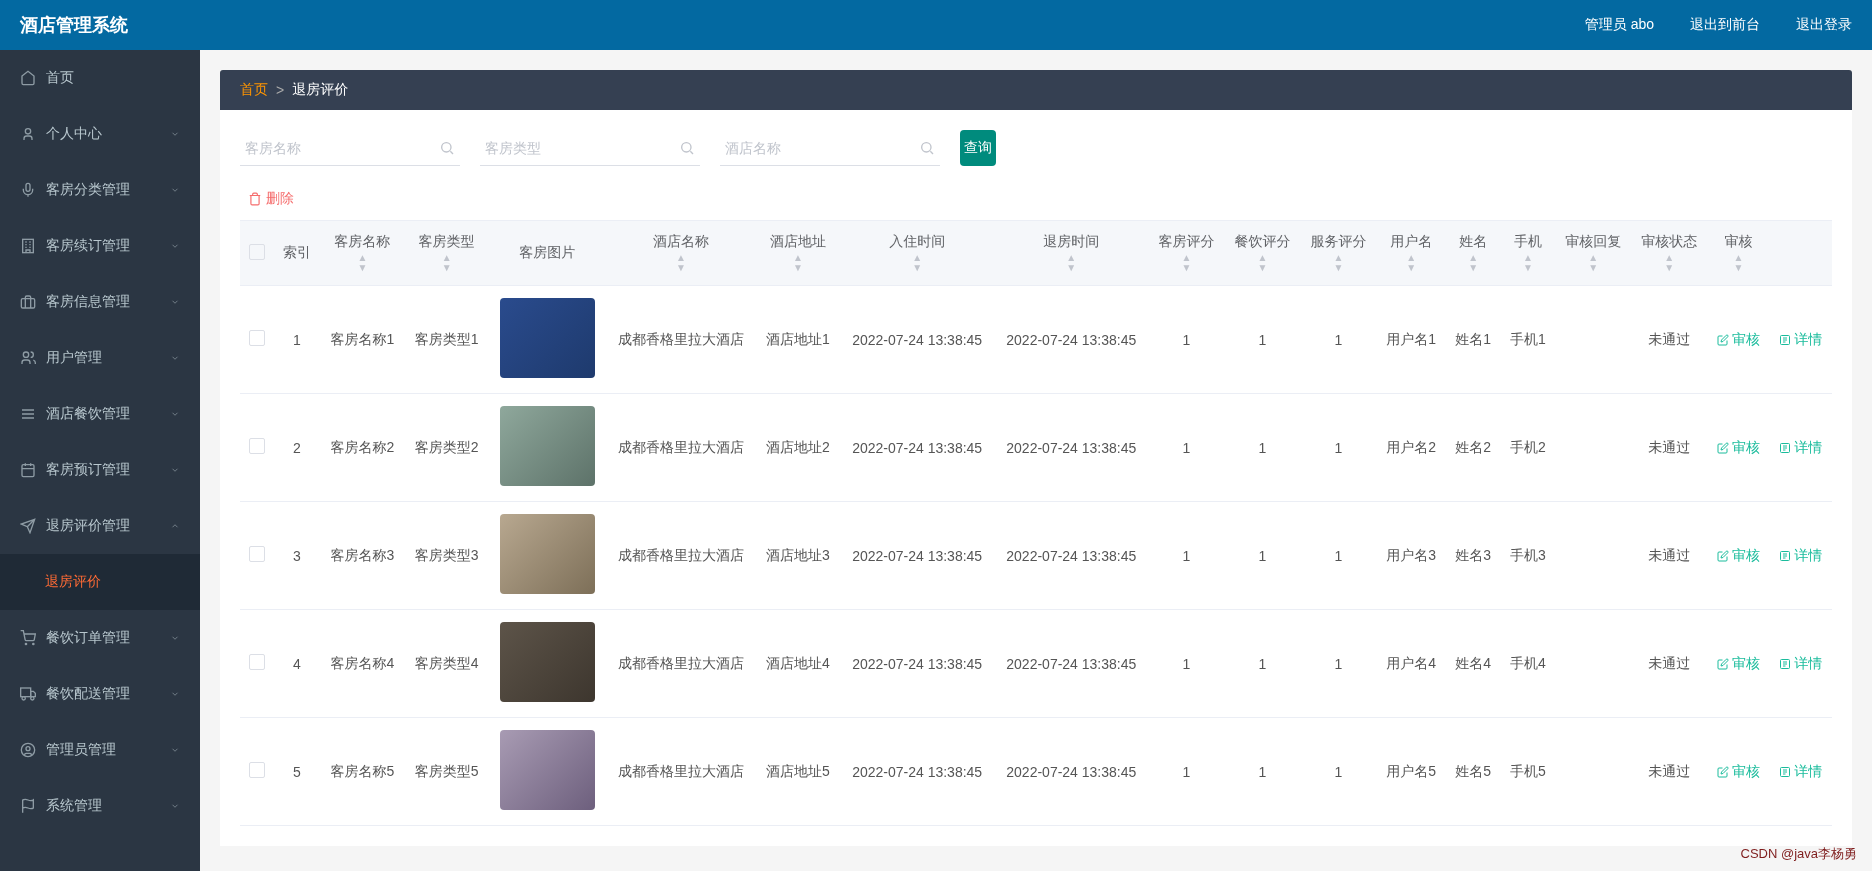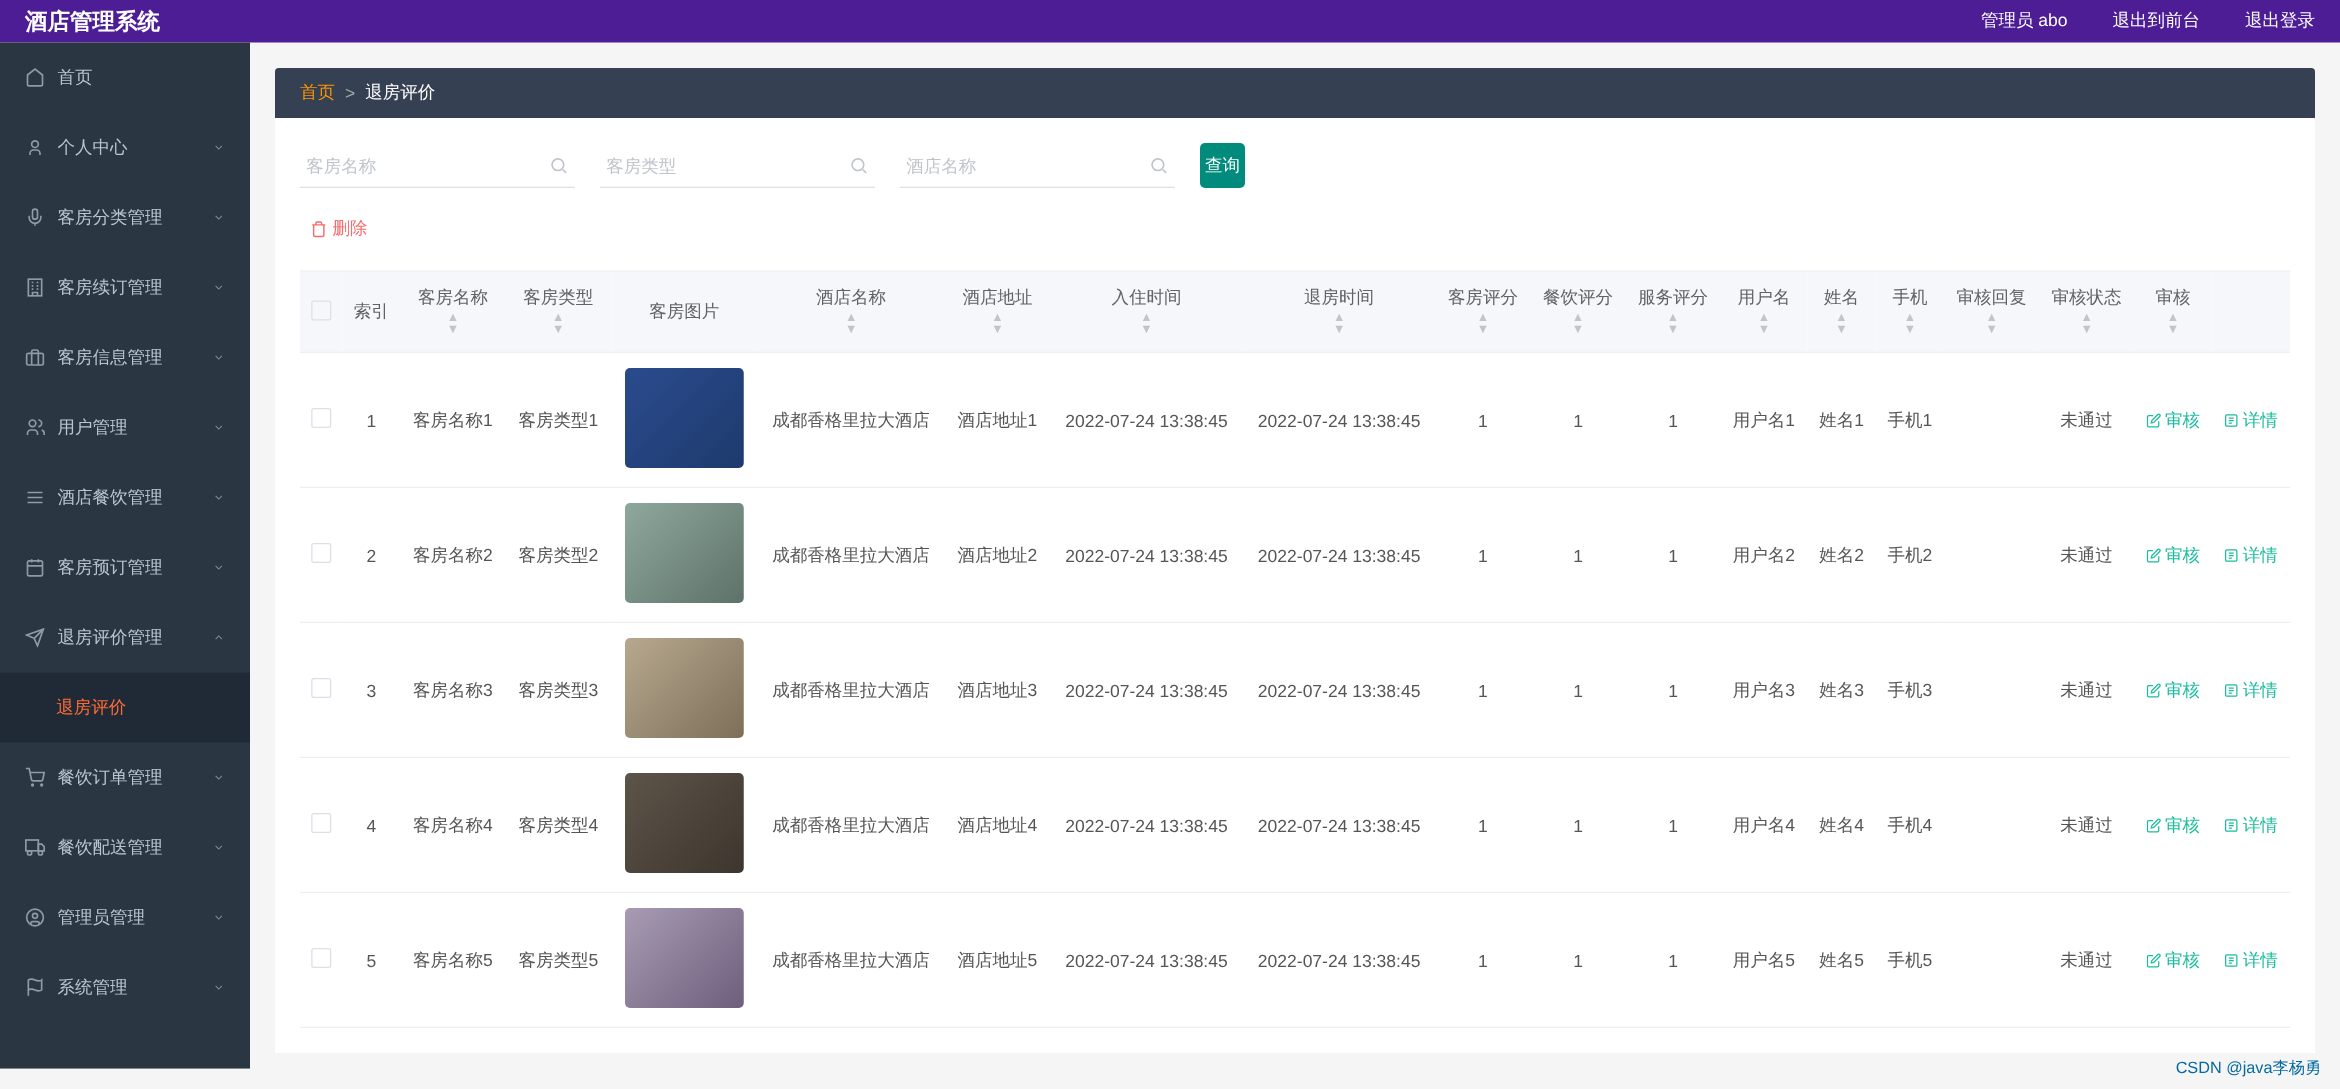--- a/index.html
+++ b/index.html
@@ -1,17 +1,17 @@
 <!DOCTYPE html>
 <html><head>
 <meta charset="utf-8">
 <style>
 *{box-sizing:border-box;margin:0;padding:0}
 body{font-family:"Microsoft YaHei",Arial,sans-serif;font-size:14px;color:#606266;background:#f5f5f5}
-.header{height:34px;background:#4c1d95;color:#fff;display:flex;align-items:center;padding:0 20px;justify-content:space-between}
+.header{height:50px;background:#0369a1;color:#fff;display:flex;align-items:center;padding:0 20px;justify-content:space-between}
 .header-title{font-size:18px;font-weight:bold}
 .header-right{display:flex;gap:36px;font-size:14px}
 .header-right span{cursor:pointer}
 .layout{display:flex;height:calc(100vh - 50px)}
 .sidebar{width:200px;background:#2b3643;color:#b8c7ce;flex-shrink:0;overflow-y:auto}
 .menu-item{height:56px;display:flex;align-items:center;padding:0 20px;cursor:pointer;position:relative}
 .menu-item .icon{width:16px;height:16px;margin-right:10px;flex-shrink:0;opacity:.7}
 .menu-item .label{flex:1;font-size:14px}
 .menu-item .arrow{width:10px;height:10px;opacity:.6}
 .menu-item.sub{padding-left:45px;background:#1f2a36}
@@ -20,35 +20,35 @@
 .breadcrumb{height:40px;background:#354052;color:#fff;display:flex;align-items:center;padding:0 20px;font-size:14px;border-radius:3px 3px 0 0}
 .breadcrumb .home{color:#ff9500;cursor:pointer}
 .breadcrumb .sep{margin:0 8px;color:#aaa}
 .content{background:#fff;padding:20px}
 .filters{display:flex;gap:20px;align-items:center;margin-bottom:20px}
 .search-input{position:relative;width:220px}
 .search-input input{width:100%;height:36px;border:none;border-bottom:1px solid #dcdfe6;padding:0 30px 0 5px;font-size:14px;outline:none;background:transparent}
 .search-input input::placeholder{color:#c0c4cc}
 .search-input .search-icon{position:absolute;right:5px;top:50%;transform:translateY(-50%);width:16px;height:16px;color:#c0c4cc}
 .btn-query{height:36px;padding:0 4px;background:#008b7d;color:#fff;border:none;border-radius:4px;cursor:pointer;font-size:14px}
-.btn-delete{display:inline-flex;align-items:center;gap:4px;color:#f56c6c;cursor:pointer;font-size:14px;margin-bottom:20px;padding:4px 8px}
+.btn-delete{display:inline-flex;align-items:center;gap:4px;color:#f56c6c;cursor:pointer;font-size:14px;margin-bottom:8px;padding:4px 8px}
 .table{width:100%;border-collapse:collapse}
 .table th,.table td{padding:12px 8px;text-align:center;border-bottom:1px solid #ebeef5;font-size:14px}
 .table th{background:#f5f7fa;color:#606266;font-weight:normal;border-top:1px solid #ebeef5}
 .table td{color:#555;height:100px}
 .checkbox{width:16px;height:16px;border:1px solid #dcdfe6;border-radius:2px;display:inline-block;cursor:pointer}
 .sort-icons{display:block;line-height:1;font-size:10px;color:#c0c4cc;margin-top:2px}
 .thumb{width:95px;height:80px;display:inline-block;border-radius:4px}
 .thumb1{background:linear-gradient(135deg,#2a4b8d,#1e3a6d)}
 .thumb2{background:linear-gradient(135deg,#8fa89c,#5d7269)}
 .thumb3{background:linear-gradient(135deg,#b8a890,#7d6f58)}
 .thumb4{background:linear-gradient(135deg,#5d5449,#3d362e)}
 .thumb5{background:linear-gradient(135deg,#a89bb3,#6d5f7d)}
 .action-link{color:#1abc9c;cursor:pointer;display:inline-flex;align-items:center;gap:3px;font-size:14px}
-.watermark{position:fixed;bottom:8px;right:15px;color:#0369a1;font-size:13px;pointer-events:none}
+.watermark{position:fixed;bottom:8px;right:15px;color:#7f1d1d;font-size:13px;pointer-events:none}
 svg{display:inline-block;vertical-align:middle}
 </style>
 </head>
 <body>
 
 <div class="header">
   <div class="header-title">酒店管理系统</div>
   <div class="header-right">
     <span>管理员 abo</span>
     <span>退出到前台</span>

